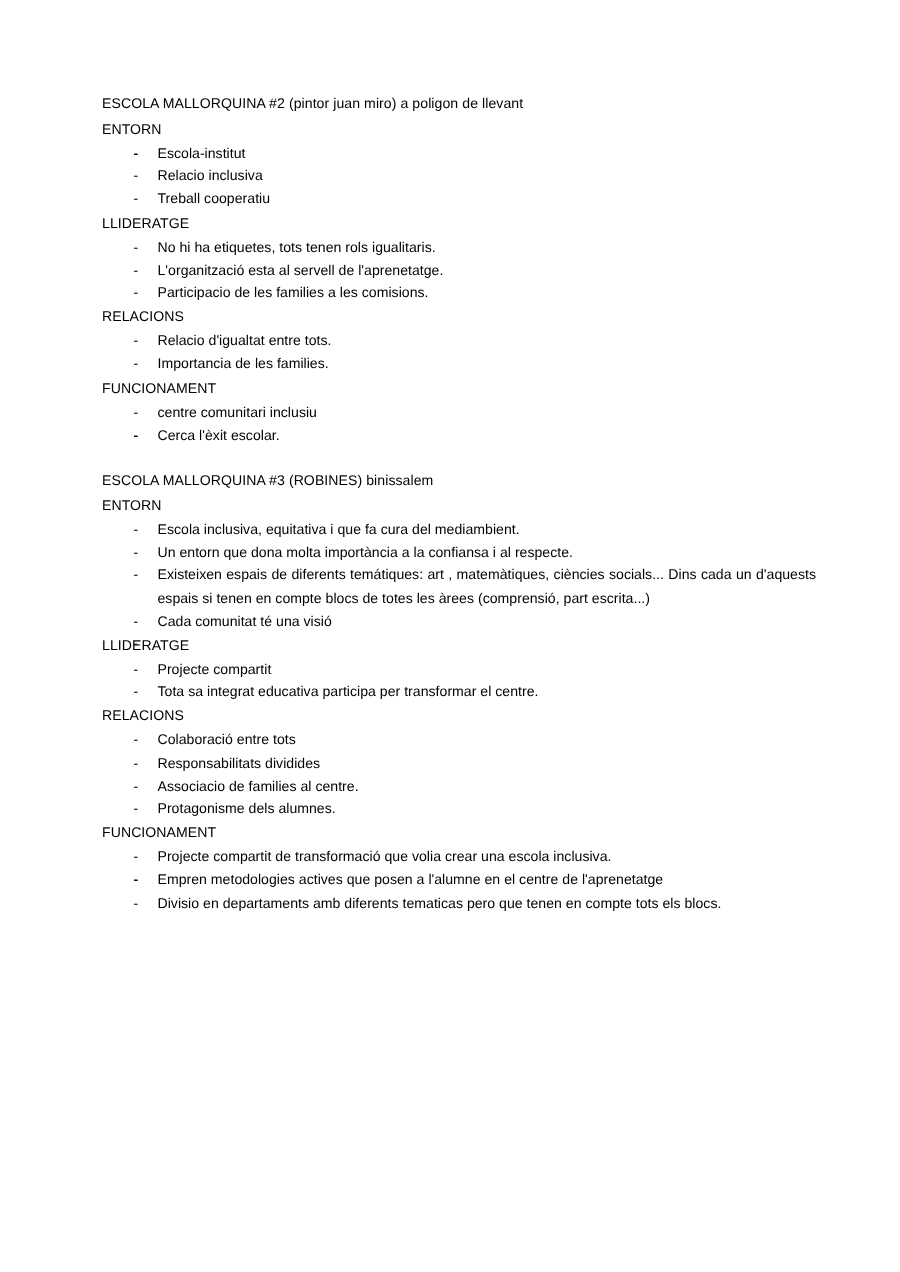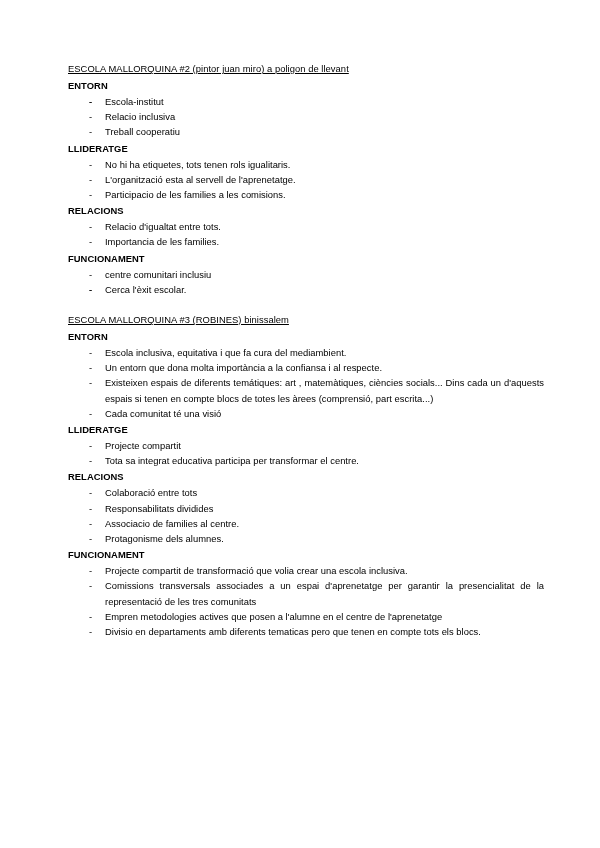--- a/index.html
+++ b/index.html
@@ -20,28 +20,27 @@
     height: 848px;
     box-sizing: border-box;
     padding: 62px 56px 0 68px;
   }
   .section {
     margin: 0;
   }
   .doc-title {
     font-size: 9.4px;
     line-height: 14px;
-    text-decoration: underline;
     margin: 0 0 3px 0;
     letter-spacing: 0.05px;
   }
   .heading {
     font-size: 9.4px;
     line-height: 14px;
-    font-weight: bold;
+    font-weight: normal;
     margin: 0 0 1px 0;
     letter-spacing: 0.05px;
   }
   ul.bullets {
     list-style: none;
     margin: 0 0 2px 0;
     padding: 0;
   }
   ul.bullets li {
     position: relative;
@@ -112,19 +111,19 @@
         <div class="heading">RELACIONS</div>
         <ul class="bullets">
           <li><span class="dash">-</span><span>Colaboració entre tots</span></li>
           <li><span class="dash">-</span><span>Responsabilitats dividides</span></li>
           <li><span class="dash">-</span><span>Associacio de families al centre.</span></li>
           <li><span class="dash">-</span><span>Protagonisme dels alumnes.</span></li>
         </ul>
         <div class="heading">FUNCIONAMENT</div>
         <ul class="bullets">
           <li><span class="dash">-</span><span>Projecte compartit de transformació que volia crear una escola inclusiva.</span></li>
-          <li><span class="dash">-</span><span>Comissions transversals associades a un espai d'aprenetatge per garantir la presencialitat de la representació de les tres comunitats</span></li>
+          <li><span class="dash">-</span></li>
           <li><span class="dash">-</span><span>Empren metodologies actives que posen a l'alumne en el centre de l'aprenetatge</span></li>
           <li><span class="dash">-</span><span>Divisio en departaments amb diferents tematicas pero que tenen en compte tots els blocs.</span></li>
         </ul>
       </div>
     </div>
 </div>
 
 </body></html>

